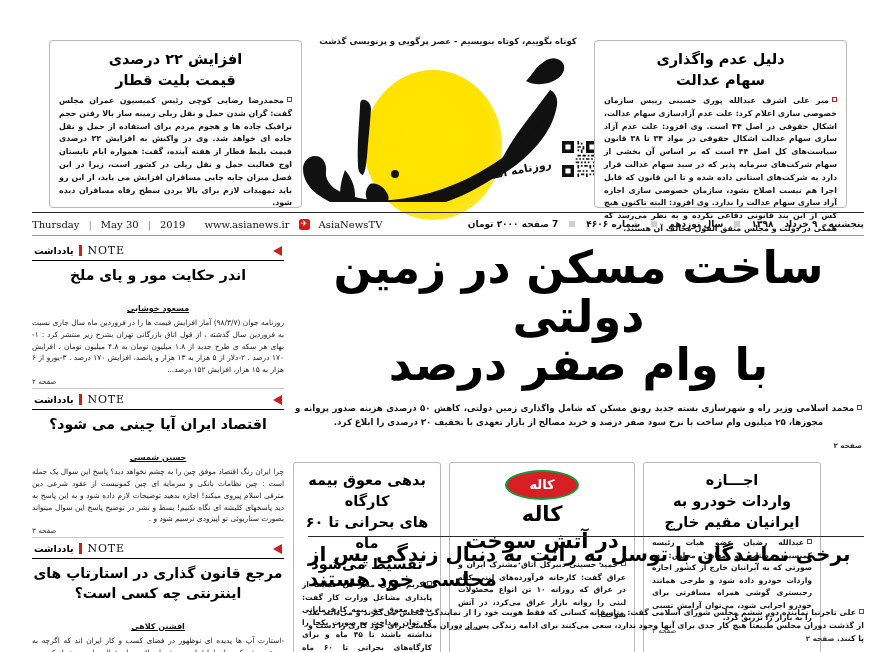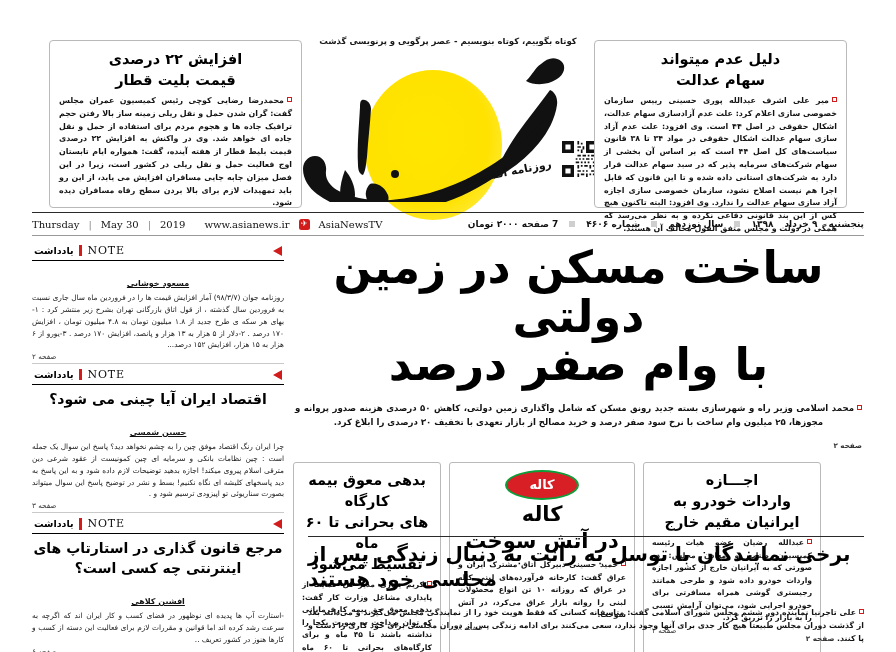--- a/index.html
+++ b/index.html
@@ -310,21 +310,21 @@
         <span>افزایش ۲۲ درصدی</span><br>
         <span>قیمت بلیت قطار</span>
       </h2>
       <p>
         <span class="redsq"></span><span>محمدرضا رضایی کوچی رئیس کمیسیون عمران مجلس گفت: گران شدن حمل و نقل ریلی زمینه ساز بالا رفتن حجم ترافیک جاده ها و هجوم مردم برای استفاده از حمل و نقل جاده ای خواهد شد. وی در واکنش به افزایش ۲۲ درصدی قیمت بلیط قطار از هفته آینده، گفت: همواره ایام تابستان اوج فعالیت حمل و نقل ریلی در کشور است، زیرا در این فصل میزان جابه جایی مسافران افزایش می یابد، از این رو باید تمهیدات لازم برای بالا بردن سطح رفاه مسافران دیده شود.</span>
       </p>
     </div>
 
     <div class="top-box right">
       <h2>
-        <span>دلیل عدم میتواند</span><br>
+        <span>دلیل عدم واگذاری</span><br>
         <span>سهام عدالت</span>
       </h2>
       <p>
         <span class="redsq"></span><span>میر علی اشرف عبدالله پوری حسینی رییس سازمان خصوصی سازی اعلام کرد: علت عدم آزادسازی سهام عدالت، اشکال حقوقی در اصل ۴۴ است. وی افزود: علت عدم آزاد سازی سهام عدالت اشکال حقوقی در مواد ۳۴ تا ۳۸ قانون سیاست‌های کل اصل ۴۴ است که بر اساس آن بخشی از سهام شرکت‌های سرمایه پذیر که در سبد سهام عدالت قرار دارد به شرکت‌های استانی داده شده و تا این قانون که قابل اجرا هم نیست اصلاح نشود، سازمان خصوصی سازی اجازه آزاد سازی سهام عدالت را ندارد. وی افزود: البته تاکنون هیچ کس از این بند قانونی دفاعی نکرده و به نظر می‌رسد که همگی در دولت و مجلس متفق القول مخالف آن هستند.</span>
       </p>
     </div>
   </div>
 
   <div class="infobar">
     <div class="fa-side">
@@ -355,20 +355,21 @@
     <div class="main-grid">
 
       <div class="notes">
 
         <div class="note">
           <div class="note-head">
             <span class="fa-lbl">یادداشت</span>
             <span class="en-lbl">NOTE</span>
             <span class="tri"></span>
           </div>
+          <h3>اندر حکایت مور و پای ملخ</h3>
           <div class="byline">مسعود خوشابی</div>
           <p>روزنامه جوان (۹۸/۳/۷) آمار افزایش قیمت ها را در فروردین ماه سال جاری نسبت به فروردین سال گذشته ، از قول اتاق بازرگانی تهران بشرح زیر منتشر کرد : ۱-بهای هر سکه ی طرح جدید از ۱.۸ میلیون تومان به ۴.۸ میلیون تومان ، افزایش ۱۷۰ درصد . ۲-دلار از ۵ هزار به ۱۳ هزار و پانصد، افزایش ۱۷۰ درصد . ۳-یورو از ۶ هزار به ۱۵ هزار، افزایش ۱۵۲ درصد...</p>
           <span class="pagref l">صفحه ۲</span>
         </div>
 
         <div class="note">
           <div class="note-head">
             <span class="fa-lbl">یادداشت</span>
             <span class="en-lbl">NOTE</span>
             <span class="tri"></span>

